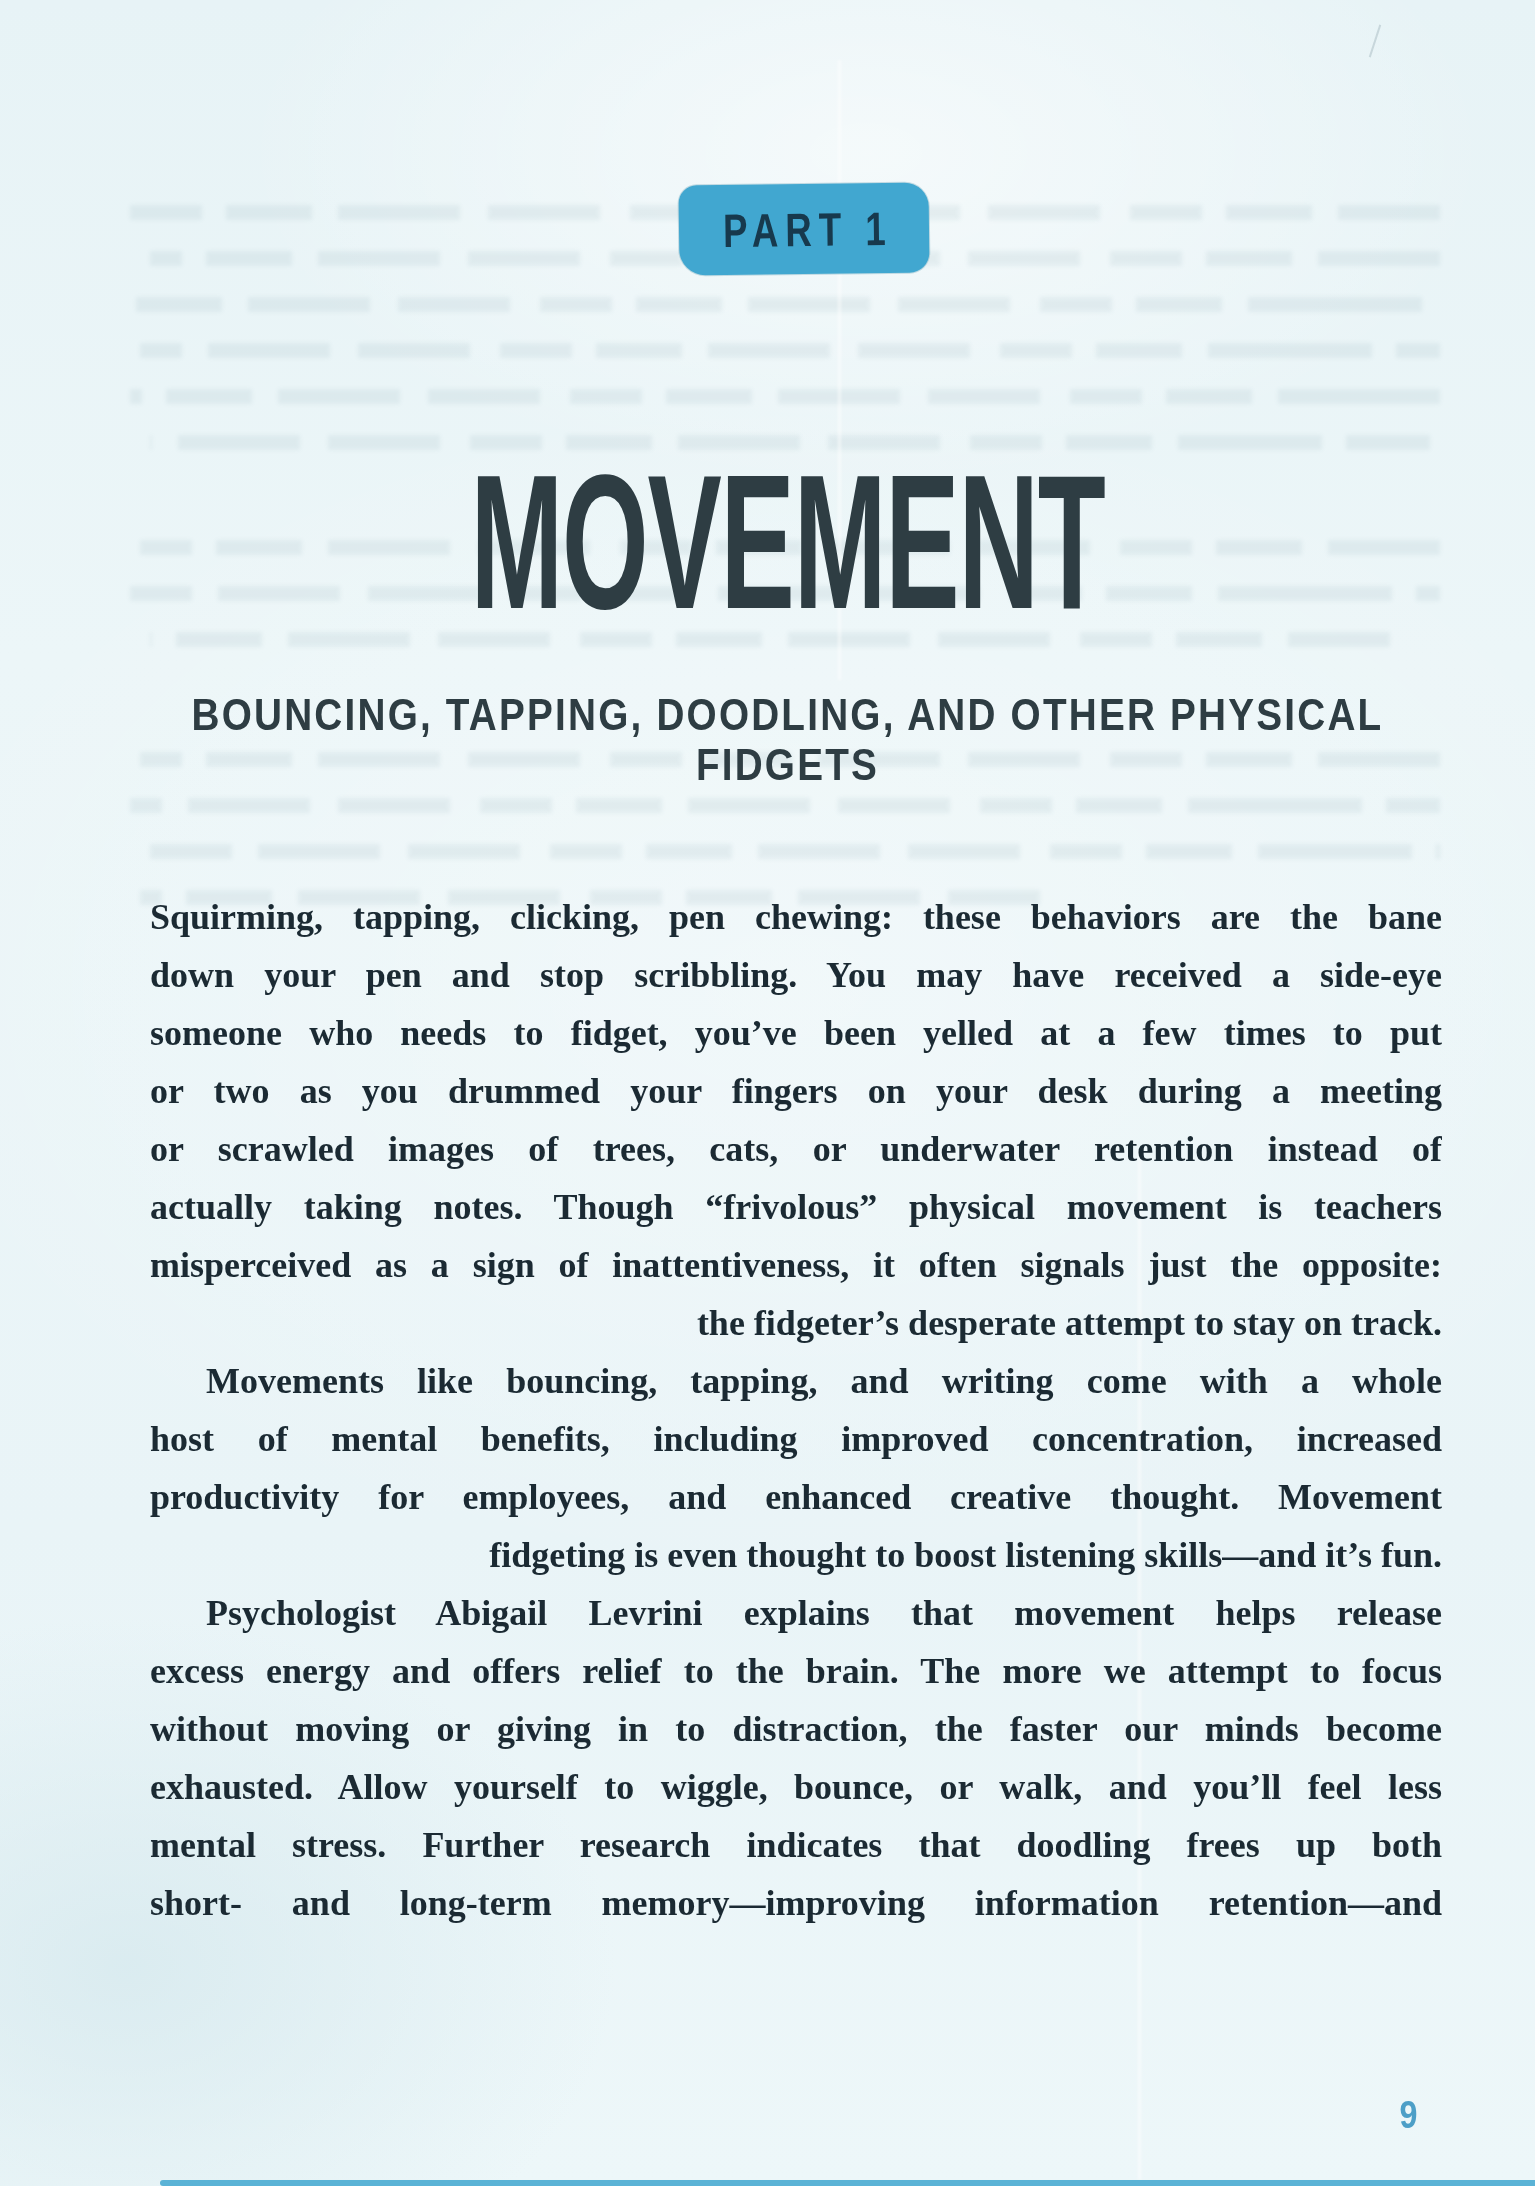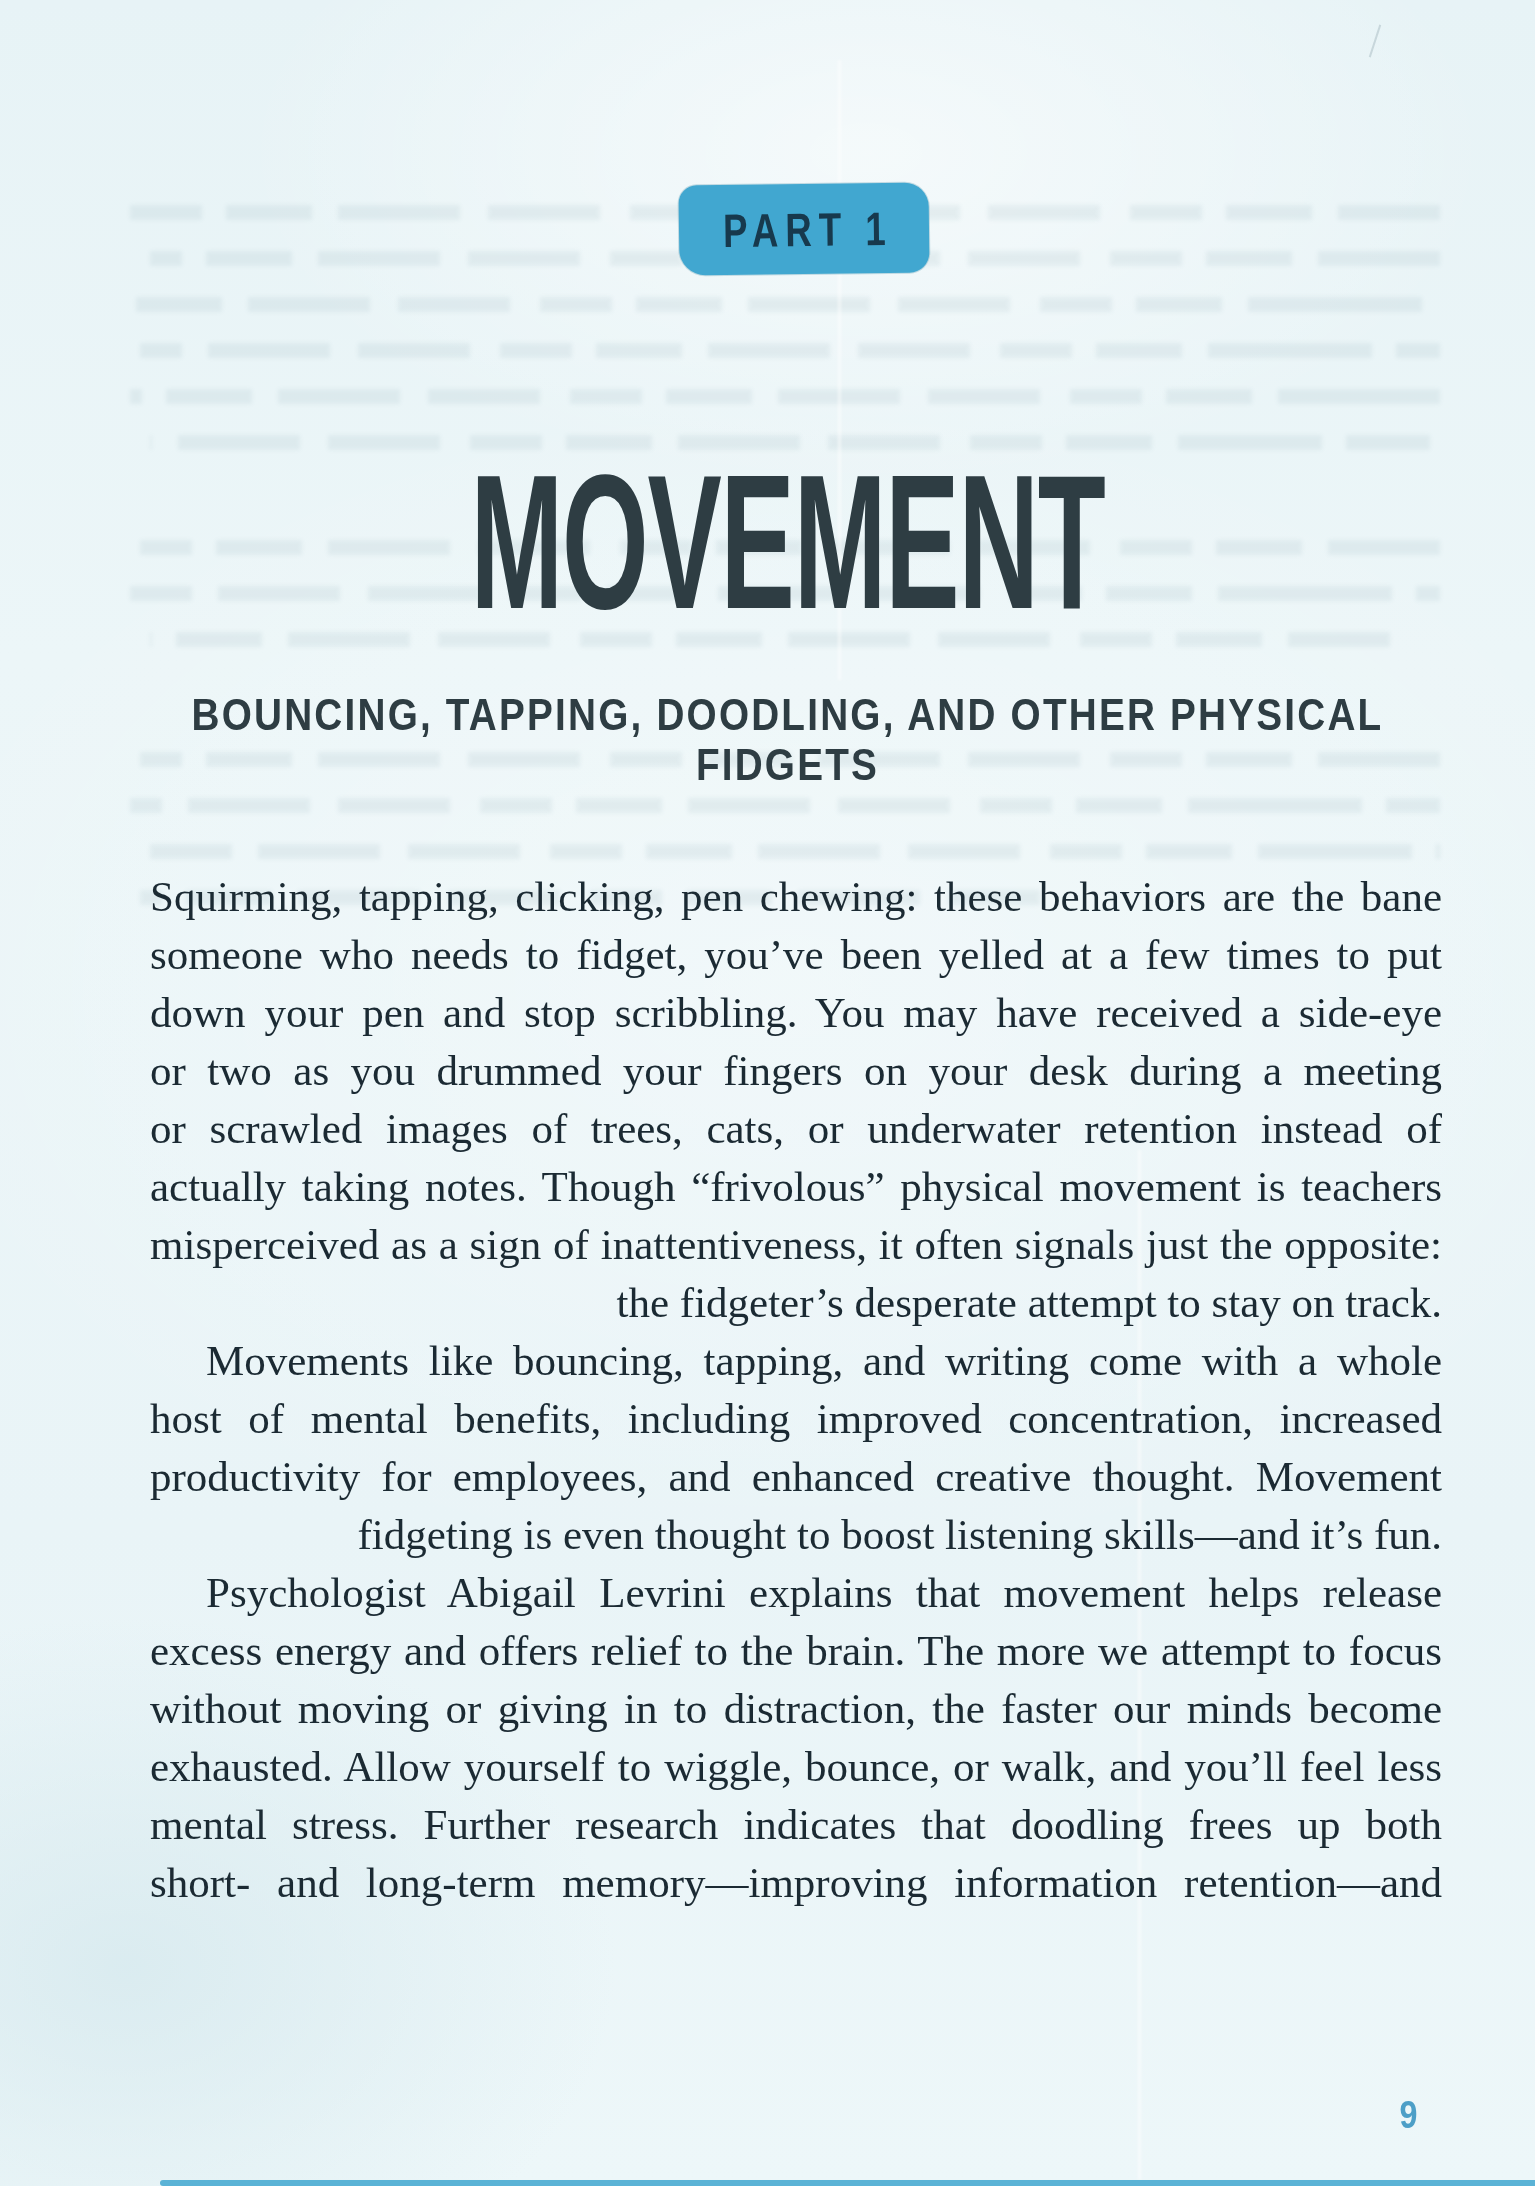--- a/index.html
+++ b/index.html
@@ -53,23 +53,24 @@
   }
   .chapter-subtitle{
     position:absolute;left:0;right:0;top:690px;
     text-align:center;
     font-family:"Liberation Sans",sans-serif;font-weight:bold;
     font-size:44px;letter-spacing:2.5px;
     color:var(--heading-text,#2e3d43);
     transform:scaleX(0.88);
   }
   .body-text{
-    position:absolute;left:150px;width:1292px;top:868px;
-    font-size:43px;line-height:58px;
+    position:absolute;left:150px;width:1292px;top:888px;
+    font-size:36px;line-height:58px;
     color:var(--body-text,#1b2a33);
+    font-weight:bold;
   }
   .line{height:58px;overflow:hidden;text-align:justify;}
   .line.just::after{content:"";display:inline-block;width:100%;height:0;}
   .line.last{text-align:right;}
   .line.indent{text-indent:56px;}
   .page-number{
     position:absolute;left:1398px;top:2094px;
     font-family:"Liberation Sans",sans-serif;font-weight:bold;
     font-size:38px;color:var(--page-number,#4d9fc7);
     transform:scaleX(0.85);
@@ -105,22 +106,22 @@
   <div class="part-badge">
     <span class="part-badge-label">PART 1</span>
   </div>
 
   <div class="chapter-title">MOVEMENT</div>
 
   <div class="chapter-subtitle">BOUNCING, TAPPING, DOODLING, AND OTHER PHYSICAL FIDGETS</div>
 
   <div class="body-text">
     <div class="line just">Squirming, tapping, clicking, pen chewing: these behaviors are the bane</div>
+    <div class="line just">down your pen and stop scribbling. You may have received a side-eye</div>
     <div class="line just">someone who needs to fidget, you’ve been yelled at a few times to put</div>
-    <div class="line just">down your pen and stop scribbling. You may have received a side-eye</div>
     <div class="line just">or two as you drummed your fingers on your desk during a meeting</div>
     <div class="line just">or scrawled images of trees, cats, or underwater retention instead of</div>
     <div class="line just">actually taking notes. Though “frivolous” physical movement is teachers</div>
     <div class="line just">misperceived as a sign of inattentiveness, it often signals just the opposite:</div>
     <div class="line last">the fidgeter’s desperate attempt to stay on track.</div>
 
     <div class="line just indent">Movements like bouncing, tapping, and writing come with a whole</div>
     <div class="line just">host of mental benefits, including improved concentration, increased</div>
     <div class="line just">productivity for employees, and enhanced creative thought. Movement</div>
     <div class="line last">fidgeting is even thought to boost listening skills—and it’s fun.</div>

